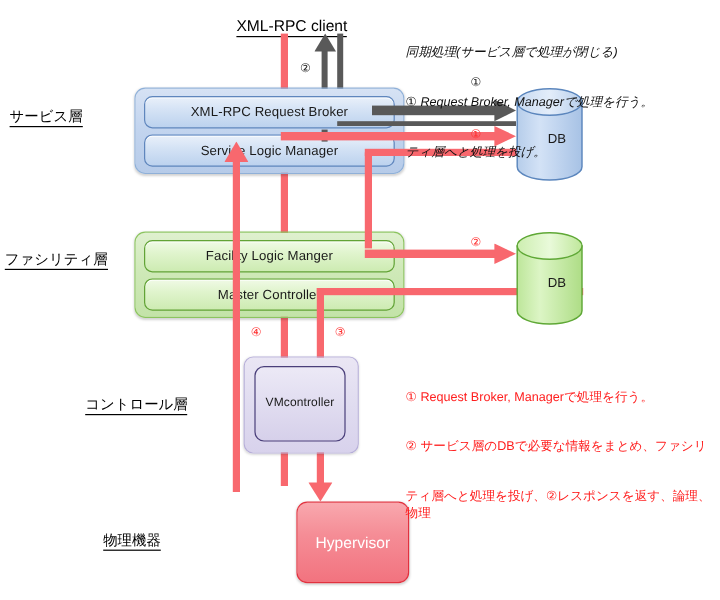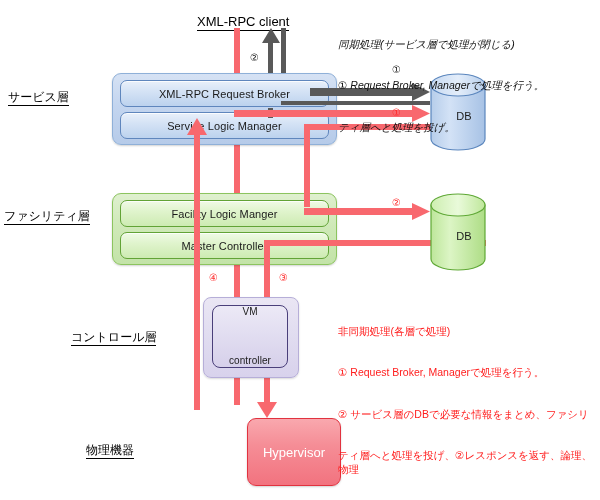--- a/index.html
+++ b/index.html
@@ -68,24 +68,23 @@
   }
   .ibox-green{
     background:linear-gradient(to bottom,#f0fae6 0%,#e0f4cd 40%,#cdebb2 100%);
     border:1px solid #62a336;
     box-shadow:inset 0 1px 0 rgba(255,255,255,.8);
   }
   .ibox-purple{
     background:linear-gradient(to bottom,#ece9f6 0%,#e2def1 45%,#d6d0ea 100%);
     border:1px solid #4a3f7a;
     border-radius:8px;
-    flex-direction:column;
+    flex-direction:row;
     line-height:1.25;
     font-size:10px;
-    justify-content:space-between;
   }
 
   
   .hyper{
     box-sizing:border-box;
     border-radius:9px;
     background:linear-gradient(to bottom,#f9a8ae 0%,#f58d96 40%,#f2737f 100%);
     border:1px solid #e1323f;
     display:flex;align-items:center;justify-content:center;
     color:#ffffff;font-size:13px;
@@ -252,21 +251,20 @@
   <div class="marker r" style="left:279px;top:273px;">③</div>
   <div class="marker r" style="left:209px;top:273px;">④</div>
 
   <div class="abs note note-black" style="left:338px;top:10px;width:258px;">
     <div>同期処理(サービス層で処理が閉じる)</div>
     <div>① Request Broker, Managerで処理を行う。</div>
     <div>ティ層へと処理を投げ。</div>
   </div>
 
   <div class="abs note note-red" style="left:338px;top:297px;width:262px;">
-    <div>非同期処理(各層で処理)</div>
     <div>① Request Broker, Managerで処理を行う。</div>
     <div>② サービス層のDBで必要な情報をまとめ、ファシリ</div>
     <div>ティ層へと処理を投げ、②レスポンスを返す、論理、物理</div>
     
     
     
     
   </div>
 
 </div>

